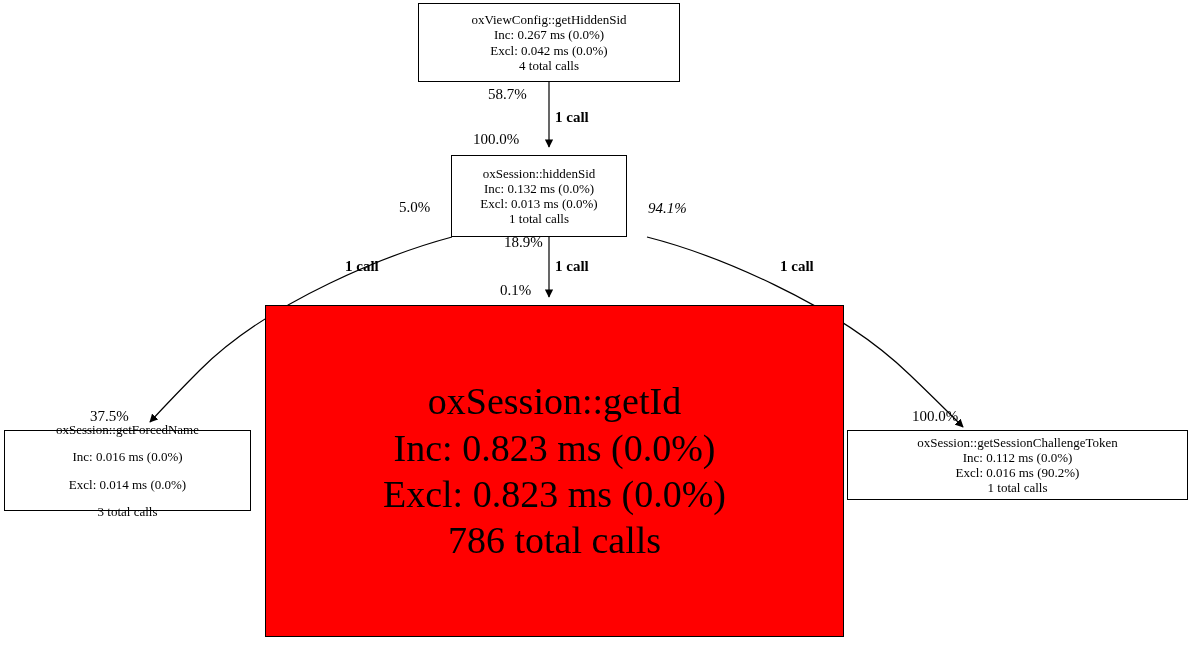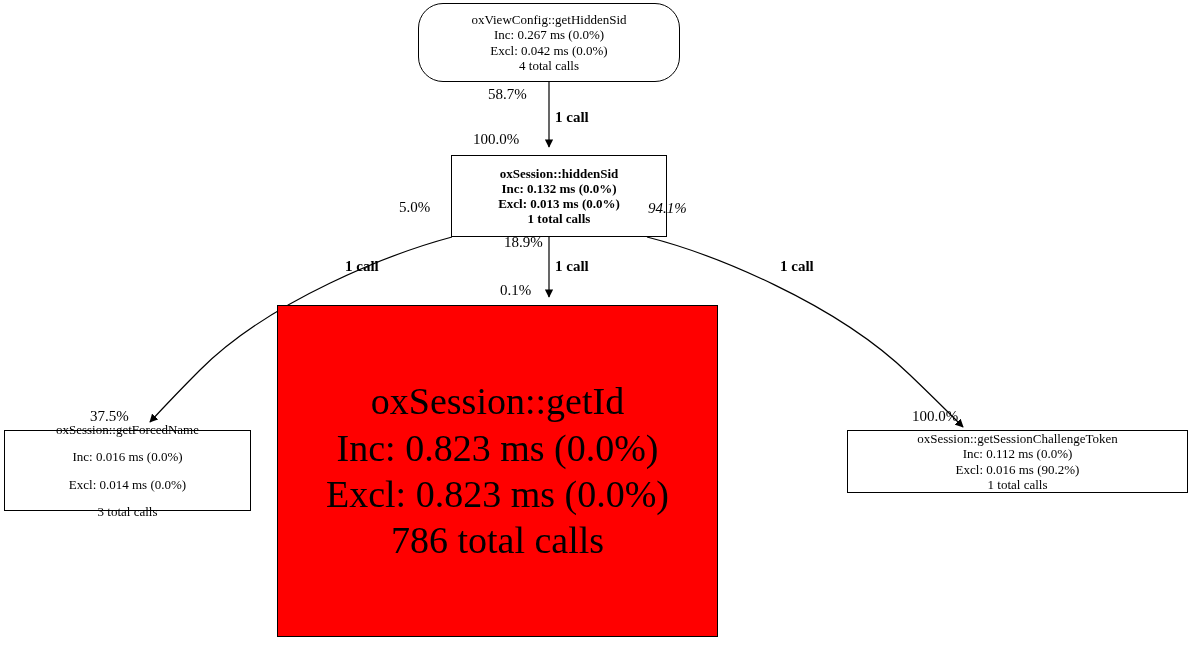--- a/index.html
+++ b/index.html
@@ -84,49 +84,49 @@
 
     <g>
       <path d="M 549 237 L 549 297" stroke="#000000" stroke-width="1.2" fill="none" marker-end="url(#arrow)"></path>
     </g>
 
     <g>
       <path d="M 647 237 C 710 253, 835 302, 910 375 C 932 396, 950 414, 963 427" stroke="#000000" stroke-width="1.2" fill="none" marker-end="url(#arrow)"></path>
     </g>
   </svg>
 
-  <div class="node node-sm" style="left:418px; top:3px; width:262px; height:79px;border-radius:25px;">
+  <div class="node node-sm" style="left:418px; top:3px; width:262px; height:79px;">
     <span class="nline nline-title">oxViewConfig::getHiddenSid</span>
     <span class="nline">Inc: 0.267 ms (0.0%)</span>
     <span class="nline">Excl: 0.042 ms (0.0%)</span>
     <span class="nline">4 total calls</span>
   </div>
 
-  <div class="node node-sm" style="left:451px; top:155px; width:216px; height:82px;font-weight:bold;">
+  <div class="node node-sm" style="left:451px; top:155px; width:176px; height:82px;">
     <span class="nline nline-title">oxSession::hiddenSid</span>
     <span class="nline">Inc: 0.132 ms (0.0%)</span>
     <span class="nline">Excl: 0.013 ms (0.0%)</span>
     <span class="nline">1 total calls</span>
   </div>
 
   <div class="node node-sm" style="left:4px; top:430px; width:247px; height:81px;gap:12px;">
     <span class="nline nline-title">oxSession::getForcedName</span>
     <span class="nline">Inc: 0.016 ms (0.0%)</span>
     <span class="nline">Excl: 0.014 ms (0.0%)</span>
     <span class="nline">3 total calls</span>
   </div>
 
-  <div class="node node-hot" style="left:277px; top:305px; width:441px; height:332px;">
+  <div class="node node-hot" style="left:265px; top:305px; width:579px; height:332px;">
     <span class="nline">oxSession::getId</span>
     <span class="nline">Inc: 0.823 ms (0.0%)</span>
     <span class="nline">Excl: 0.823 ms (0.0%)</span>
     <span class="nline">786 total calls</span>
   </div>
 
-  <div class="node node-sm" style="left:847px; top:430px; width:341px; height:63px;">
+  <div class="node node-sm" style="left:847px; top:430px; width:341px; height:70px;">
     <span class="nline nline-title">oxSession::getSessionChallengeToken</span>
     <span class="nline">Inc: 0.112 ms (0.0%)</span>
     <span class="nline">Excl: 0.016 ms (90.2%)</span>
     <span class="nline">1 total calls</span>
   </div>
 
   <span class="edge-label" style="left:488px; top:86px;">58.7%</span>
   <span class="edge-label" style="left:555px; top:109px; font-weight:bold;">1 call</span>
   <span class="edge-label" style="left:473px; top:131px;">100.0%</span>
 

